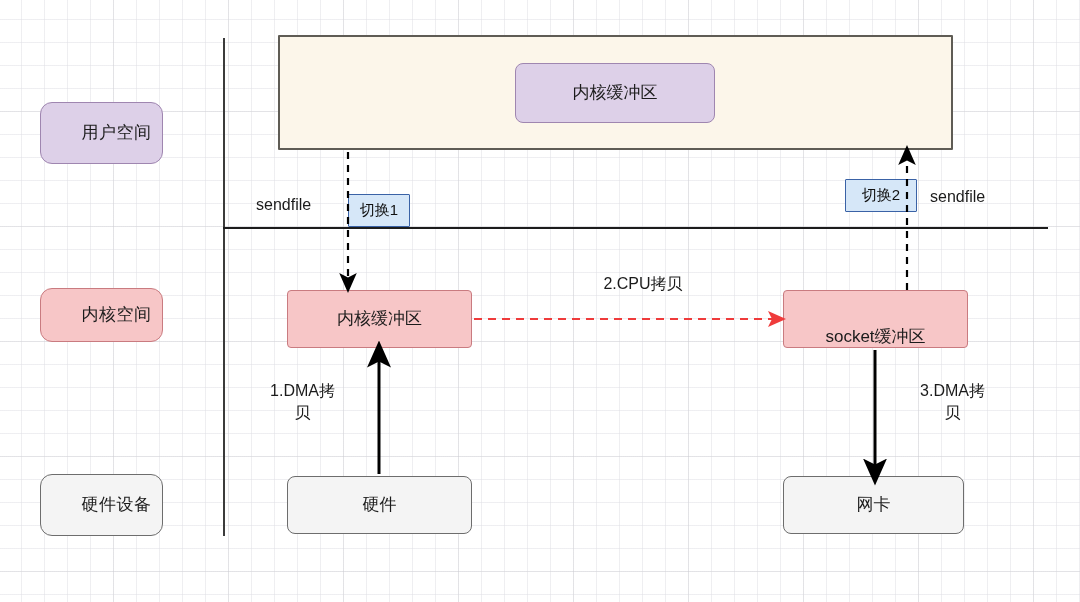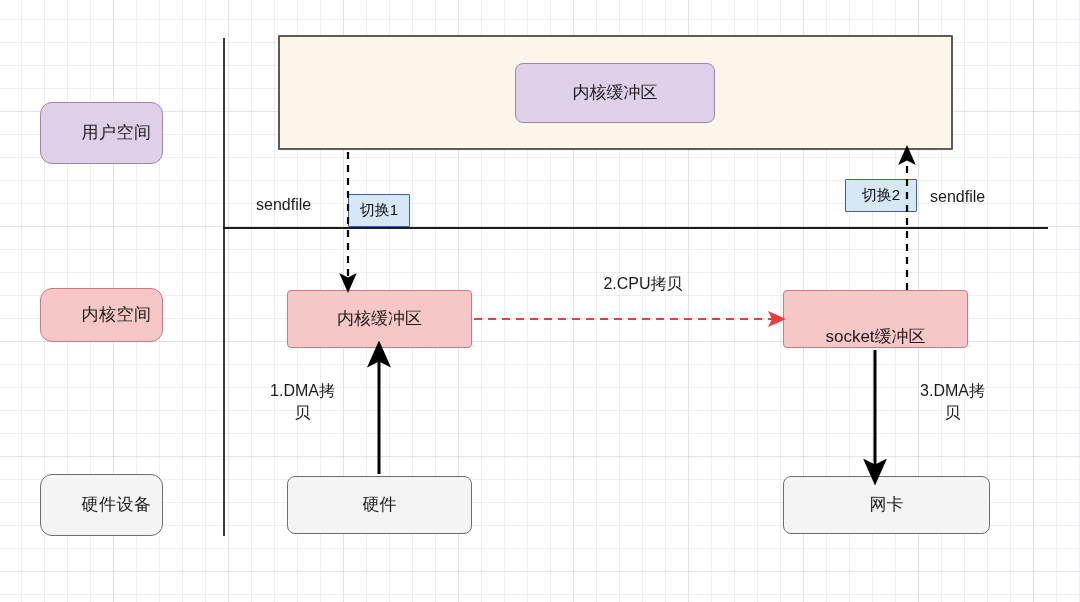--- a/index.html
+++ b/index.html
@@ -156,21 +156,21 @@
   </div>
 
   <div class="node box-kernel" style="left:783px; top:290px; width:185px; height:58px;align-items:flex-end;">
     <span>socket缓冲区</span>
   </div>
 
   <div class="node box-hw" style="left:287px; top:476px; width:185px; height:58px;">
     <span>硬件</span>
   </div>
 
-  <div class="node box-hw" style="left:783px; top:476px; width:207px; height:58px;">
+  <div class="node box-hw" style="left:783px; top:476px; width:181px; height:58px;">
     <span>网卡</span>
   </div>
 
   <div class="node box-switch" style="left:348px; top:194px; width:62px; height:33px;">
     <span>切换1</span>
   </div>
 
   <div class="node box-switch" style="left:845px; top:179px; width:72px; height:33px;">
     <span>切换2</span>
   </div>

